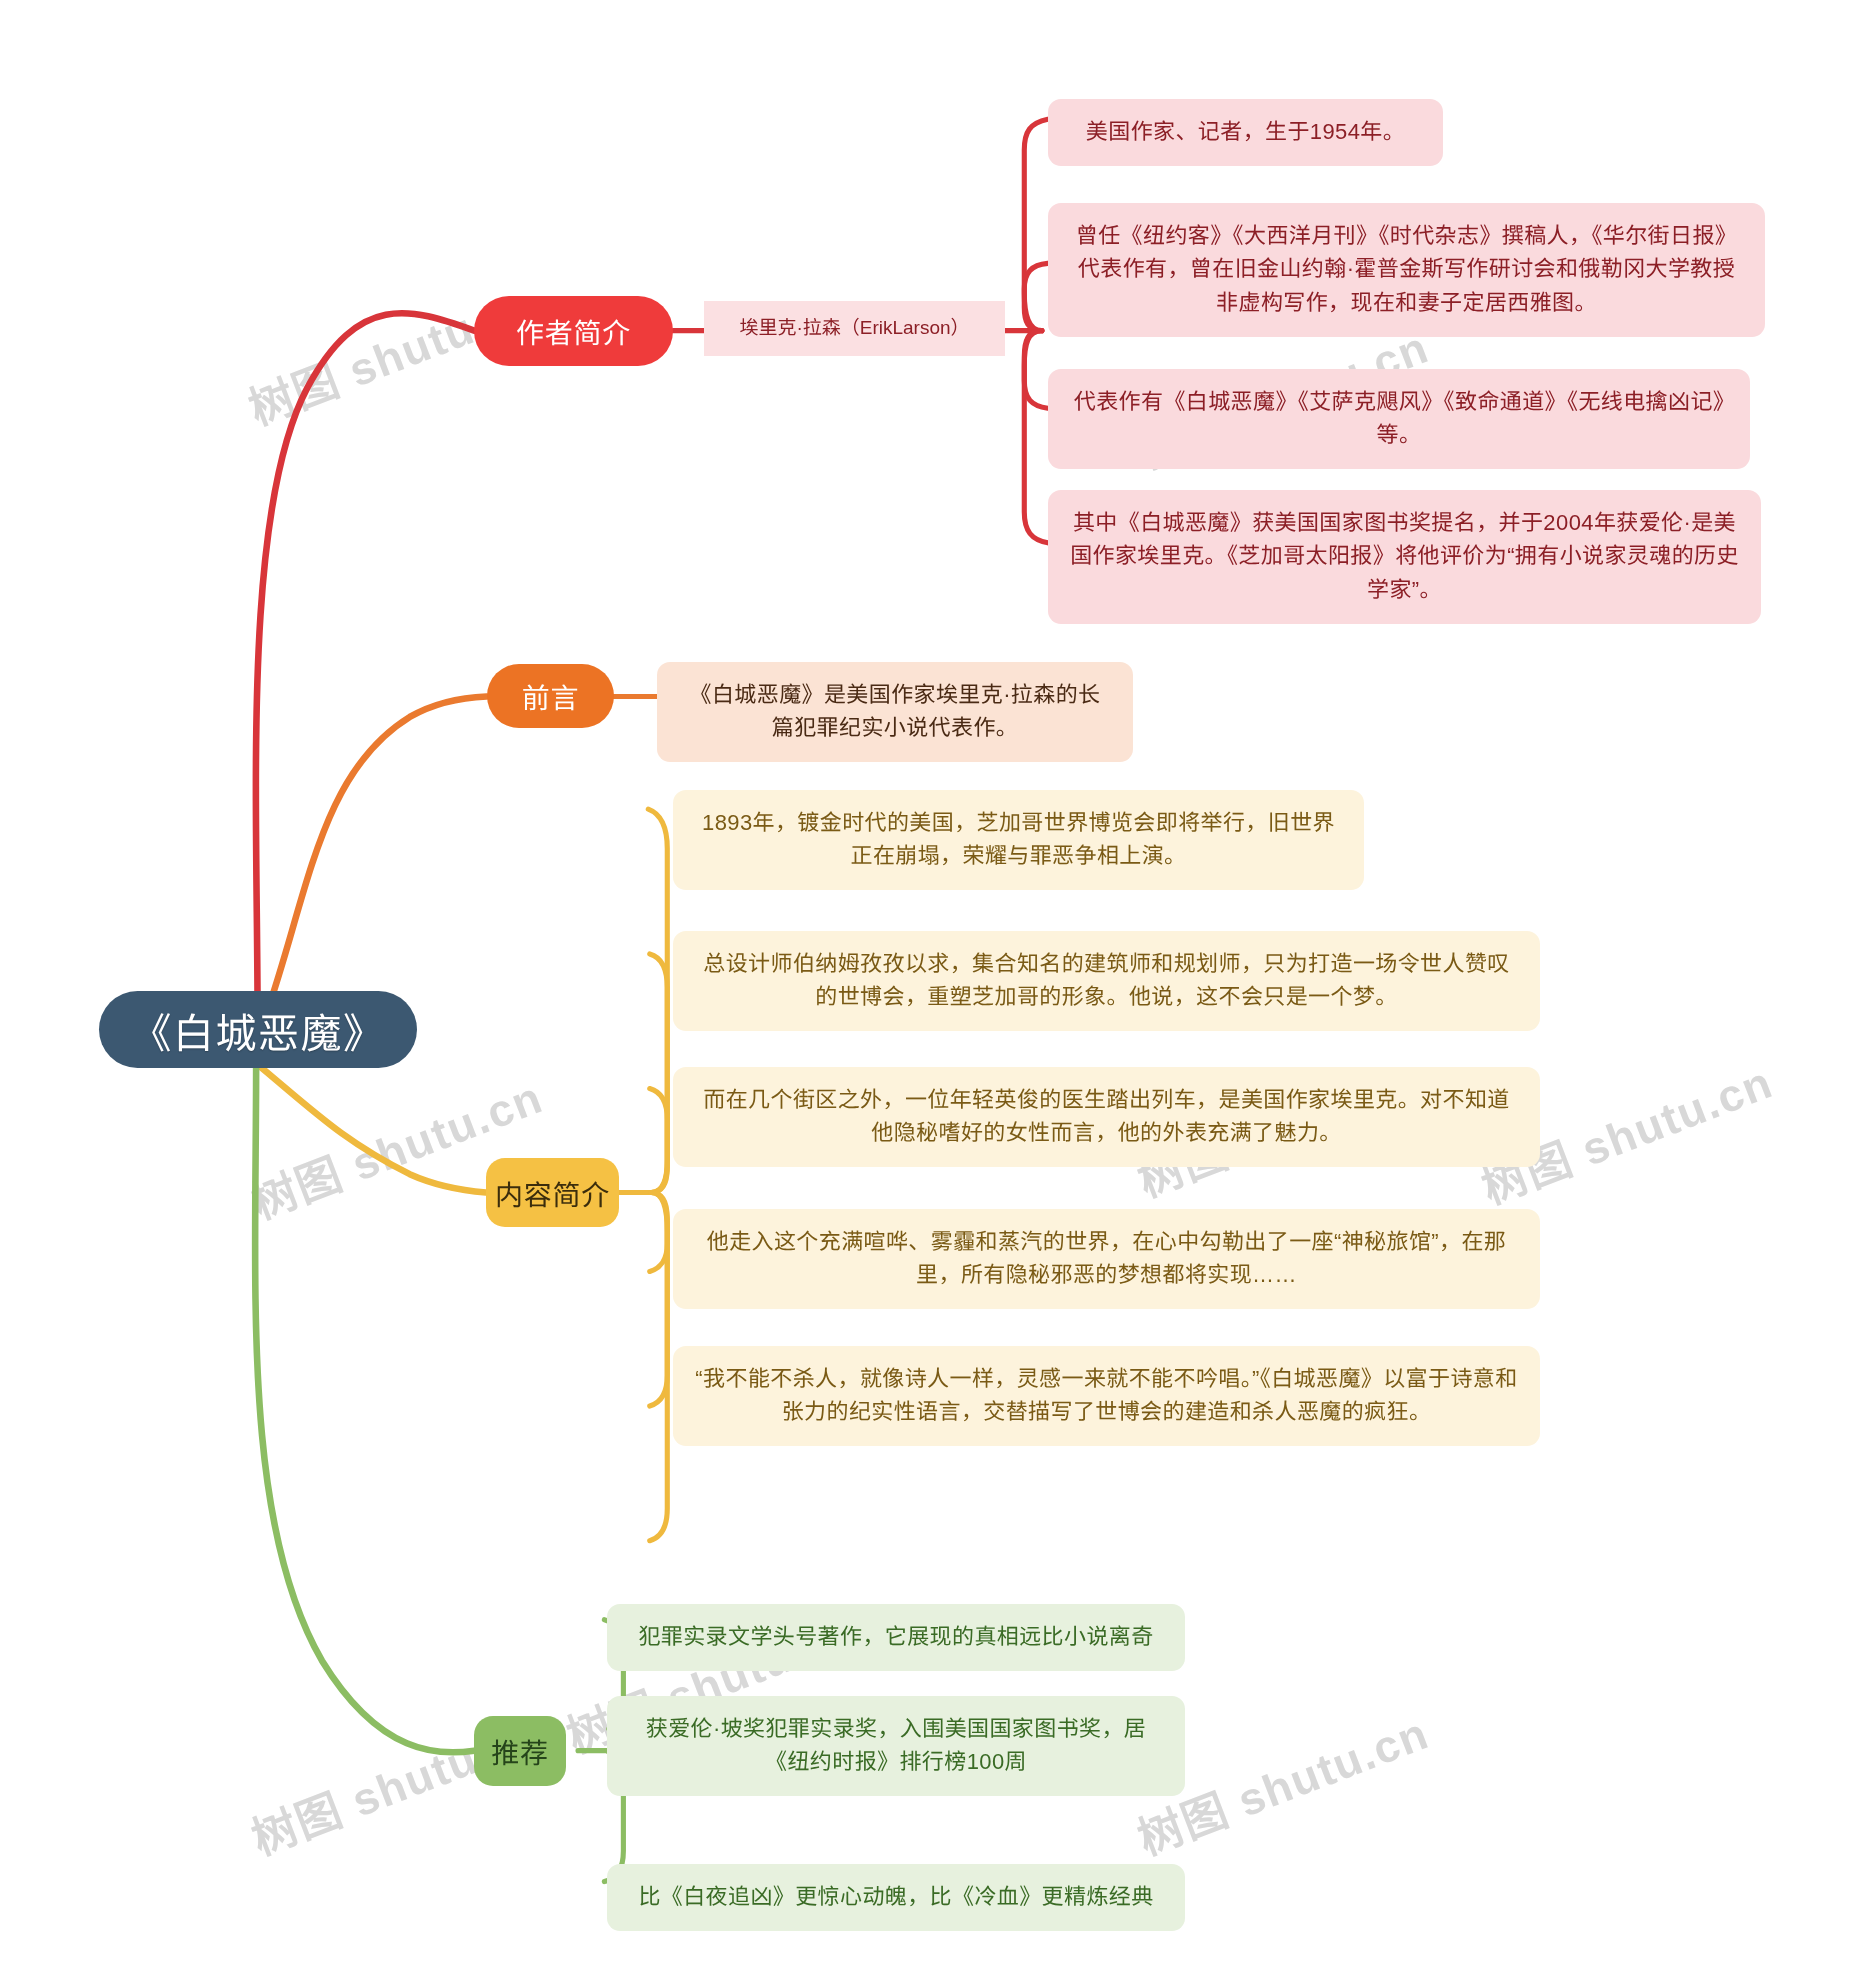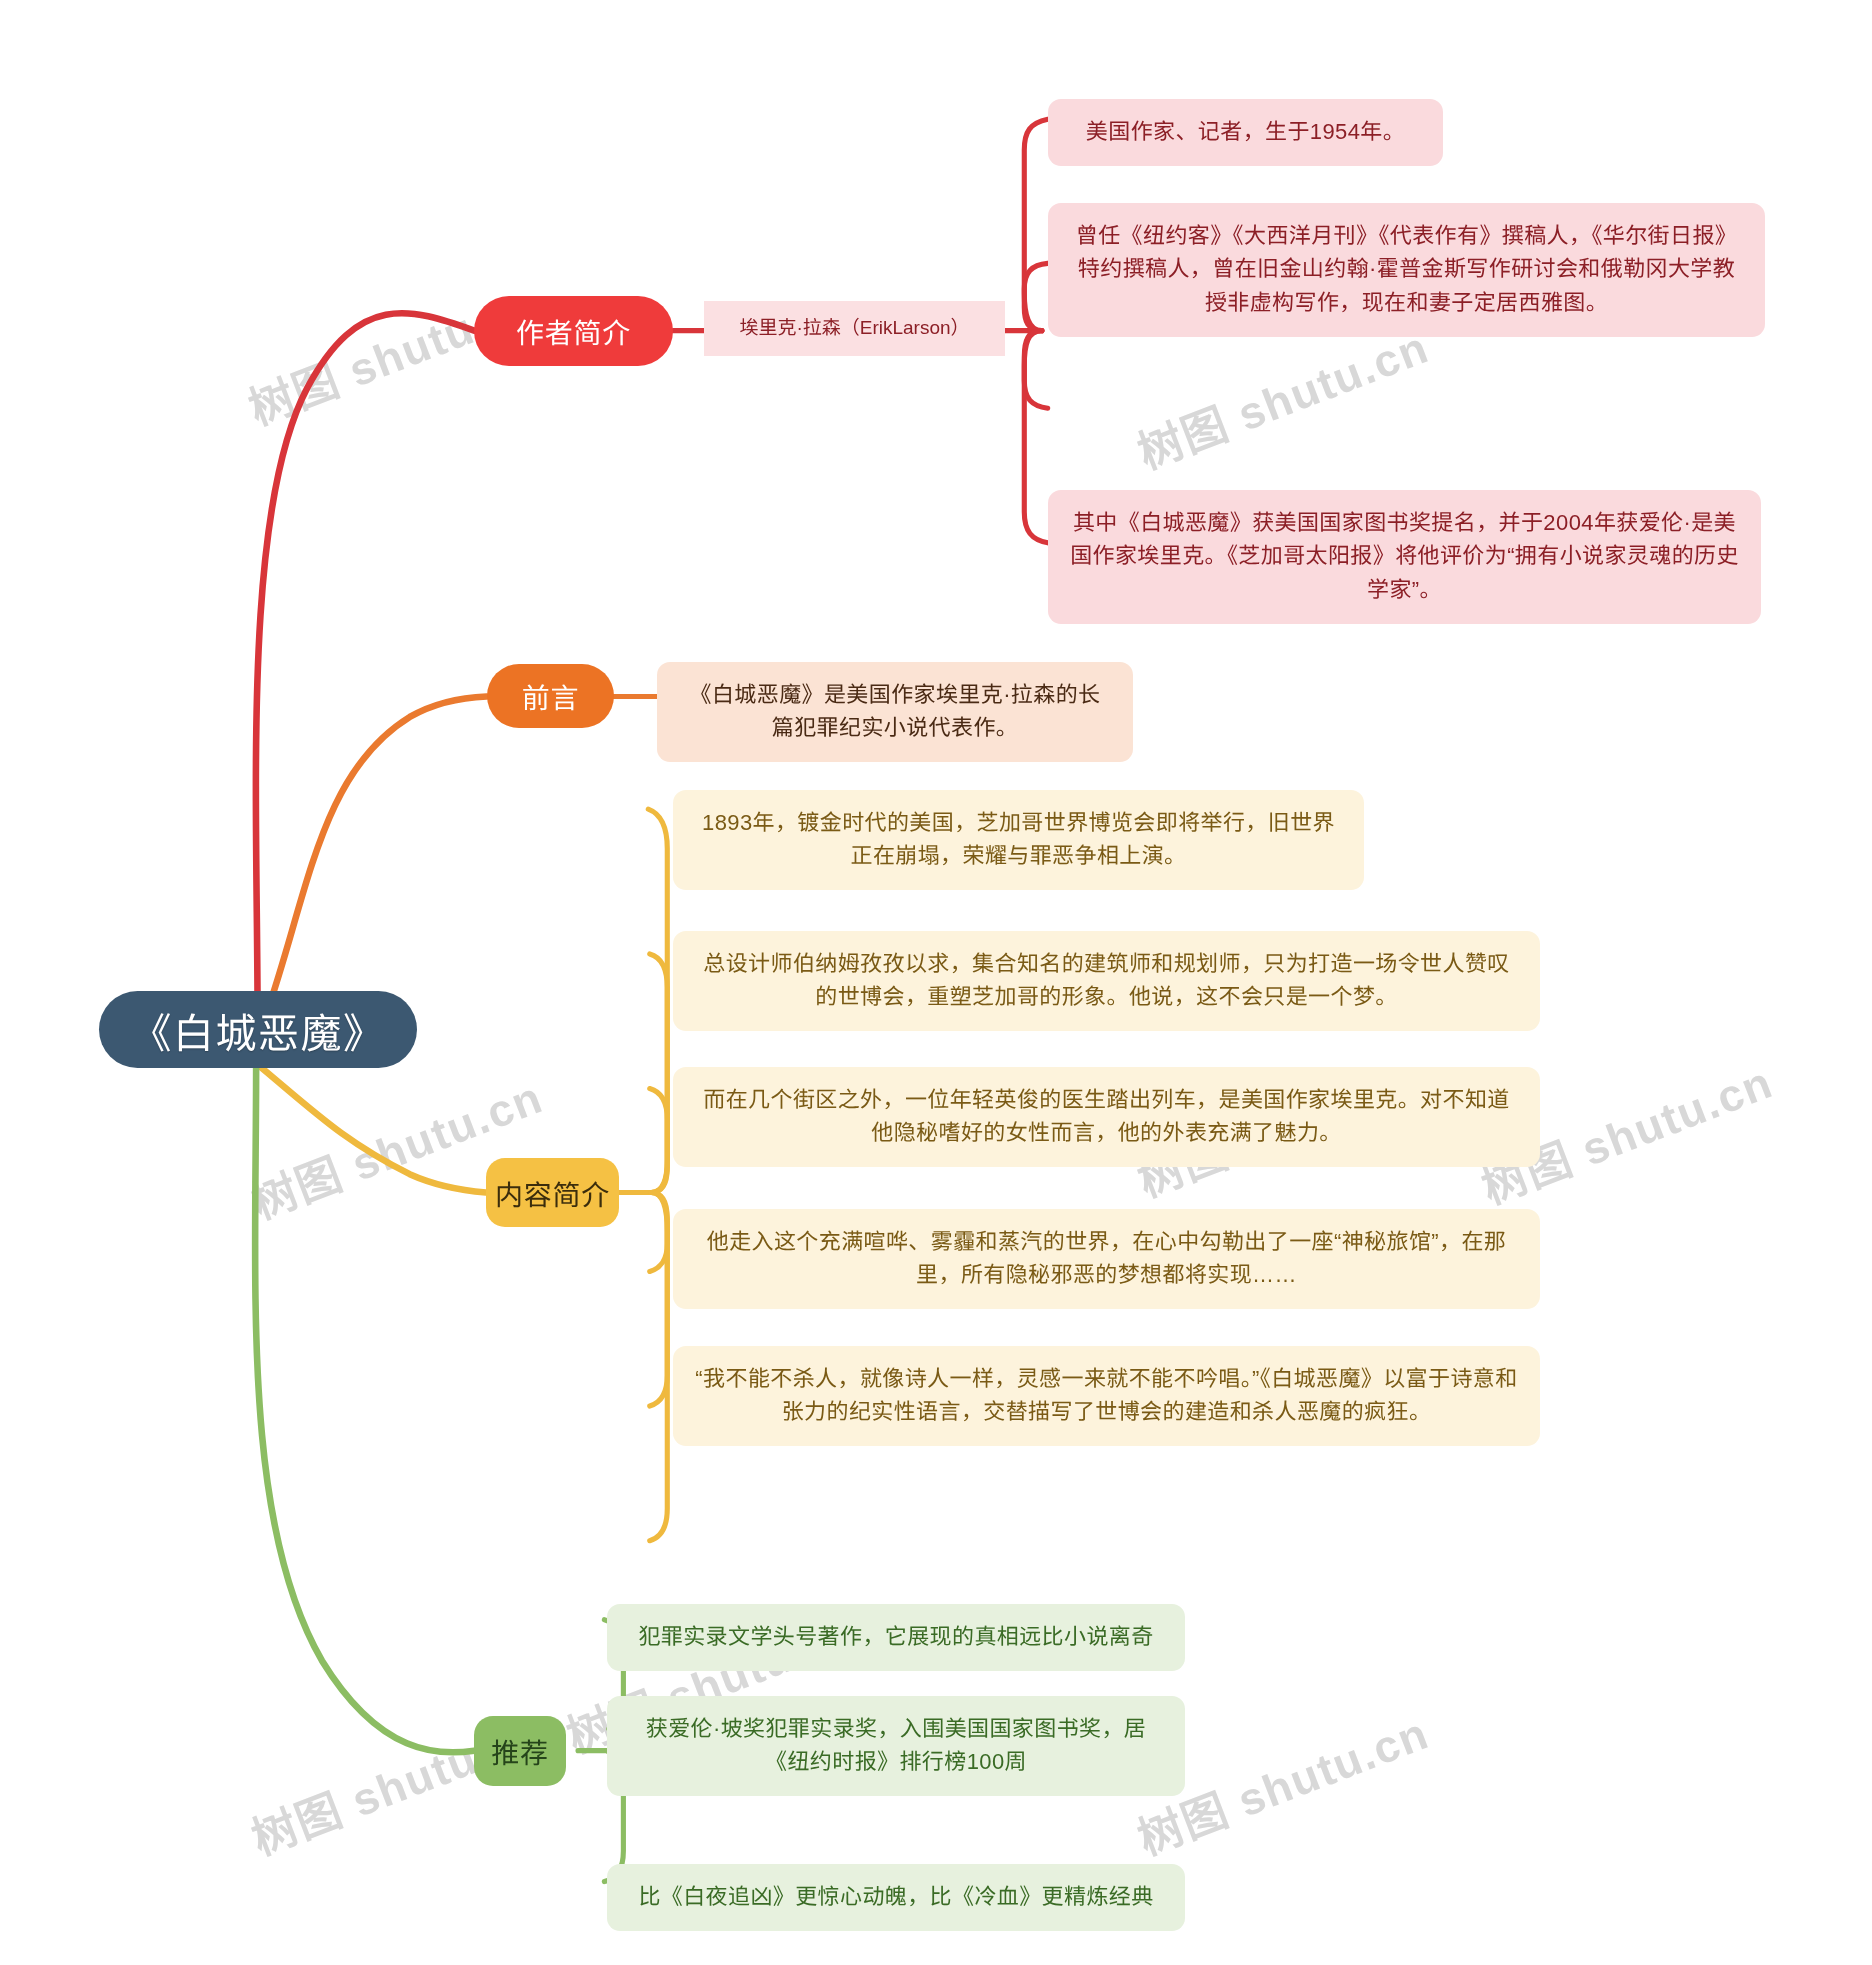--- a/index.html
+++ b/index.html
@@ -154,22 +154,23 @@
   </svg>
 
   <div class="node root" style="left:99px; top:991px; width:318px; height:77px;">《白城恶魔》</div>
 
   <div class="node branch branch-author" style="left:474px; top:296px; width:199px; height:70px;">作者简介</div>
 
   <div class="node leaf-sub pink-soft" style="left:704px; top:301px; width:301px;">埃里克·拉森（ErikLarson）</div>
 
   <div class="node leaf pink" style="left:1048px; top:99px; width:395px;">美国作家、记者，生于1954年。</div>
 
-  <div class="node leaf pink" style="left:1048px; top:203px; width:717px;">曾任《纽约客》《大西洋月刊》《代表作有》撰稿人，《华尔街日报》特约撰稿人，曾在旧金山约翰·霍普金斯写作研讨会和俄勒冈大学教授非虚构写作，现在和妻子定居西雅图。</div>
+  <div class="node leaf pink" style="left:1048px; top:203px; width:717px;">曾任《纽约客》《大西洋月刊》《时代杂志》撰稿人，《华尔街日报》代表作有，曾在旧金山约翰·霍普金斯写作研讨会和俄勒冈大学教授非虚构写作，现在和妻子定居西雅图。</div>
 
+  <div class="node leaf pink" style="left:1048px; top:369px; width:702px;">代表作有《白城恶魔》《艾萨克飓风》《致命通道》《无线电擒凶记》等。</div>
 
   <div class="node leaf pink" style="left:1048px; top:490px; width:713px;">其中《白城恶魔》获美国国家图书奖提名，并于2004年获爱伦·是美国作家埃里克。《芝加哥太阳报》将他评价为“拥有小说家灵魂的历史学家”。</div>
 
   <div class="node branch branch-preface" style="left:487px; top:664px; width:127px; height:64px;">前言</div>
 
   <div class="node leaf peach" style="left:657px; top:662px; width:476px;">《白城恶魔》是美国作家埃里克·拉森的长篇犯罪纪实小说代表作。</div>
 
   <div class="node branch branch-content" style="left:486px; top:1158px; width:133px; height:69px;">内容简介</div>
 
   <div class="node leaf cream" style="left:673px; top:790px; width:691px;">1893年，镀金时代的美国，芝加哥世界博览会即将举行，旧世界正在崩塌，荣耀与罪恶争相上演。</div>

